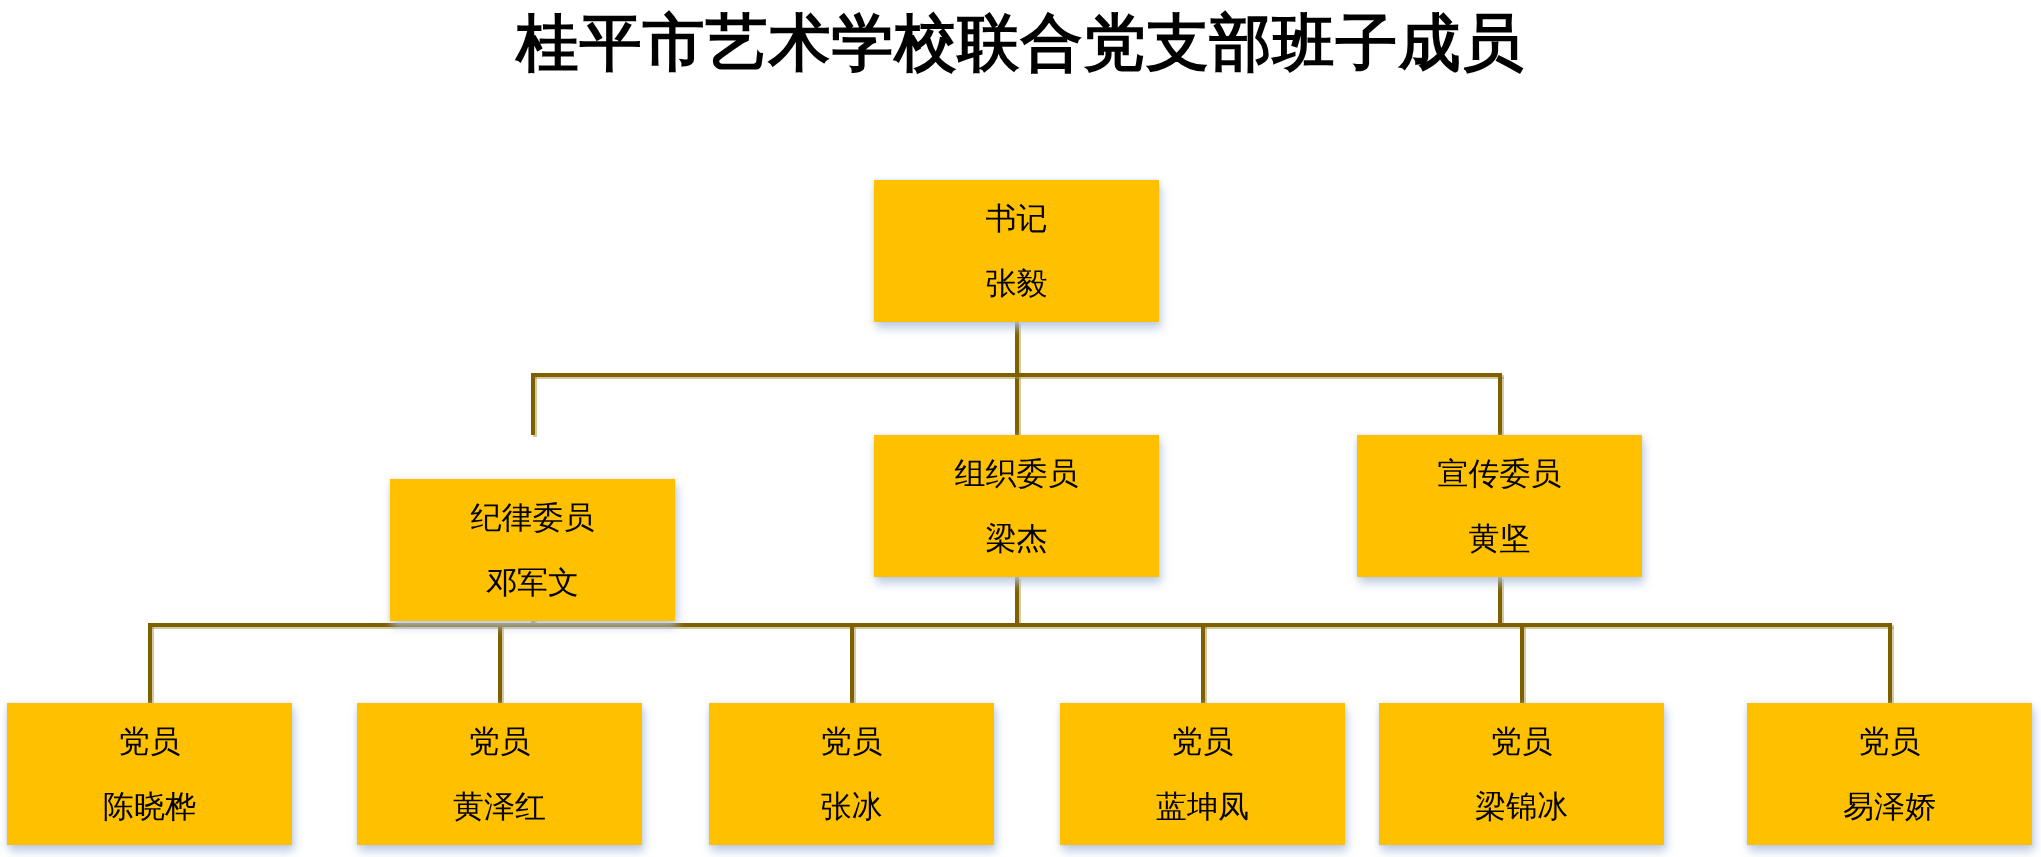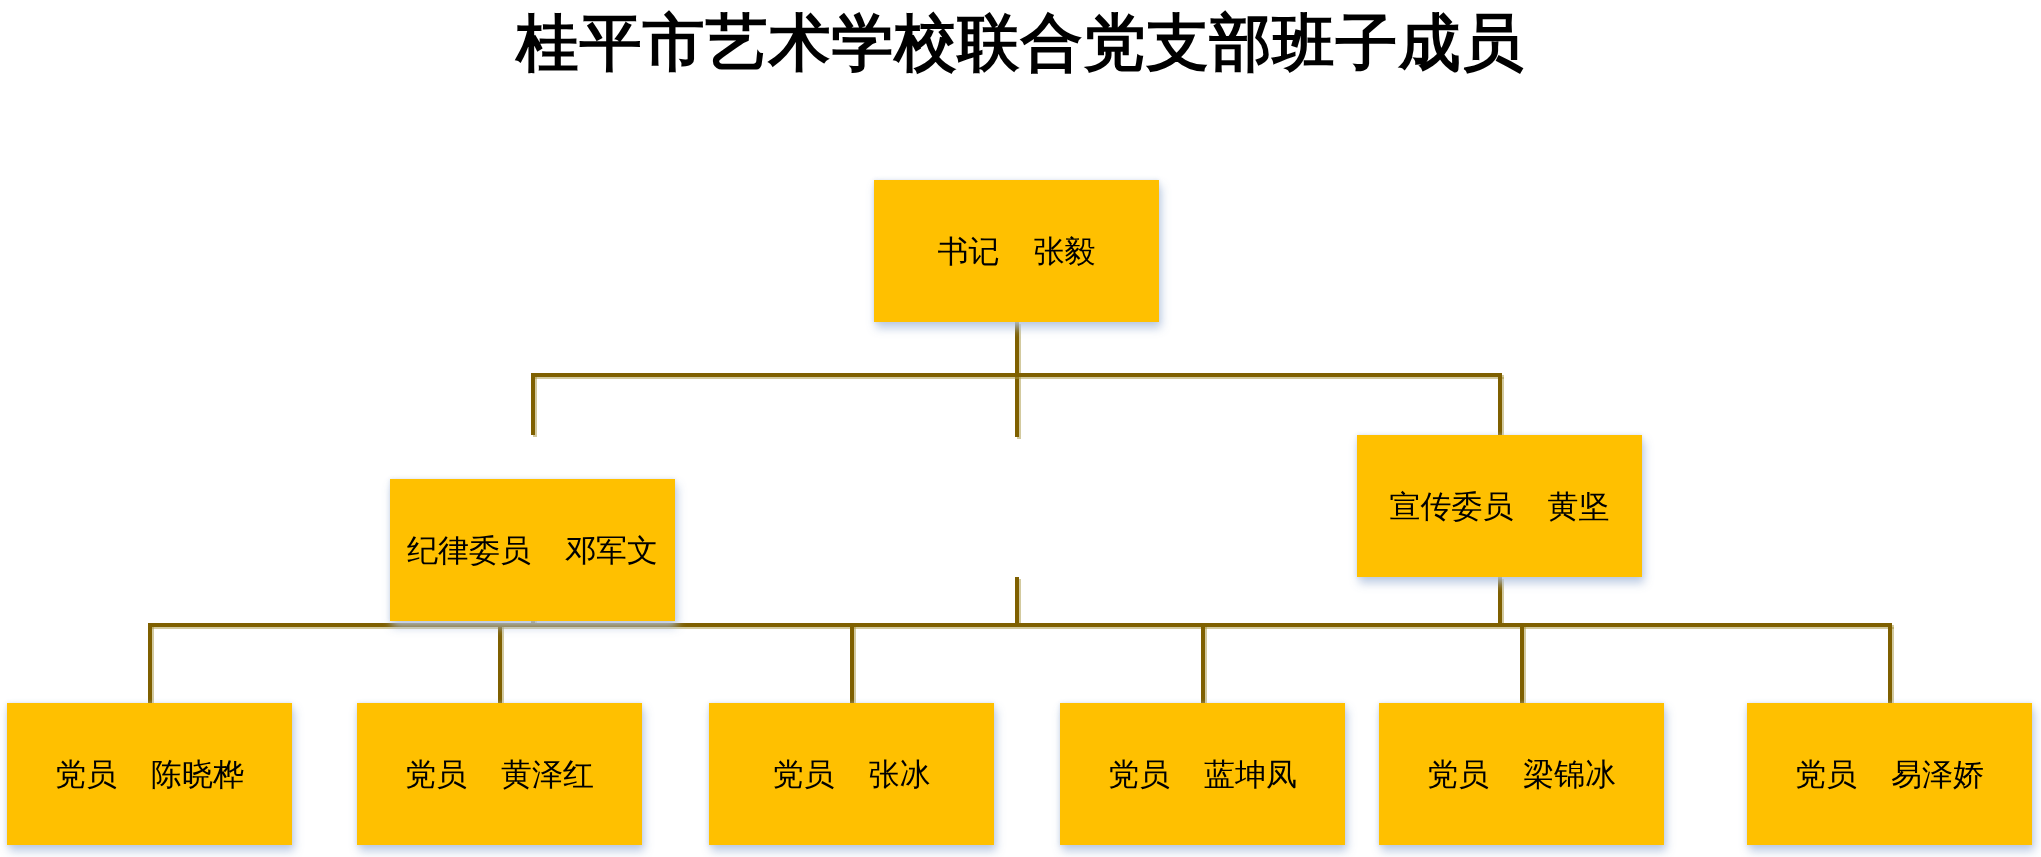--- a/index.html
+++ b/index.html
@@ -22,21 +22,21 @@
     color: var(--title-text, #000000);
     letter-spacing: 1px;
   }
   .node {
     position: absolute;
     width: 285px;
     height: 142px;
     background: var(--box-fill, #FFC000);
     box-shadow: 2px 6px 9px rgba(176, 194, 222, 0.85), 0 0 4px rgba(176,194,222,0.45);
     display: flex;
-    flex-direction: row;
+    flex-direction: column;
     align-items: center;
     justify-content: center;
     gap: 34px;
   }
   .node .role-label,
   .node .name-label {
     font-family: "Liberation Serif", "DejaVu Serif", serif;
     font-size: 31px;
     line-height: 1;
     color: var(--node-text, #000000);
@@ -87,20 +87,24 @@
 
   <div class="node" id="node-root">
     <span class="role-label">书记</span>
     <span class="name-label">张毅</span>
   </div>
 
   <div class="node" id="node-l2-0">
     <span class="role-label">纪律委员</span>
     <span class="name-label">邓军文</span>
   </div>
+  <div class="node" id="node-l2-1">
+    <span class="role-label">组织委员</span>
+    <span class="name-label">梁杰</span>
+  </div>
   <div class="node" id="node-l2-2">
     <span class="role-label">宣传委员</span>
     <span class="name-label">黄坚</span>
   </div>
 
   <div class="node" id="node-l3-0">
     <span class="role-label">党员</span>
     <span class="name-label">陈晓桦</span>
   </div>
   <div class="node" id="node-l3-1">

